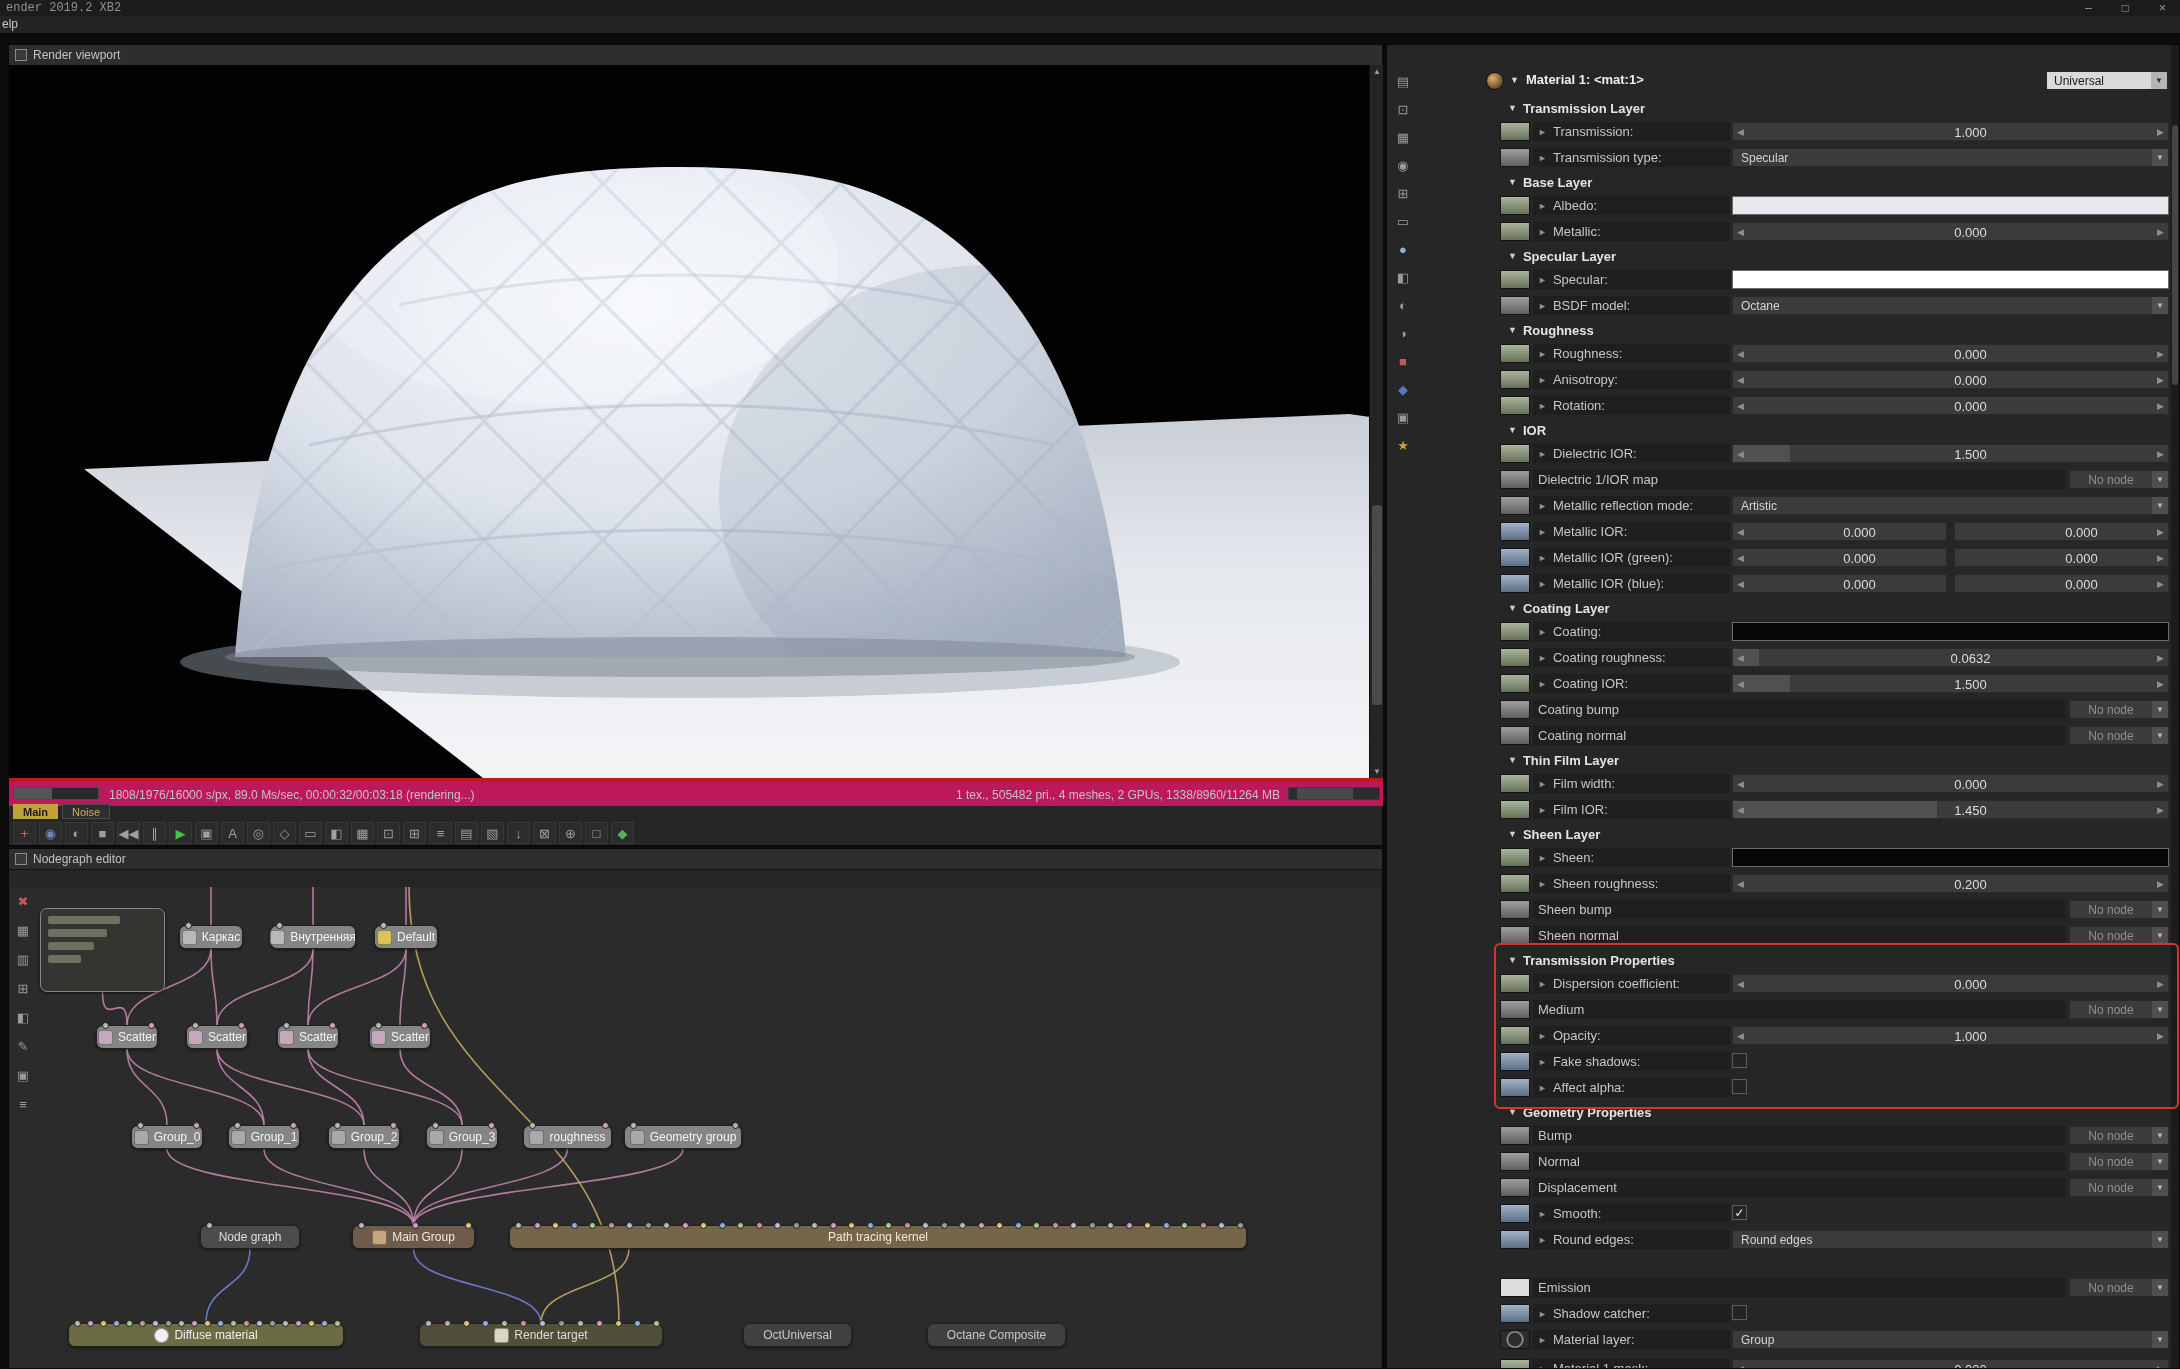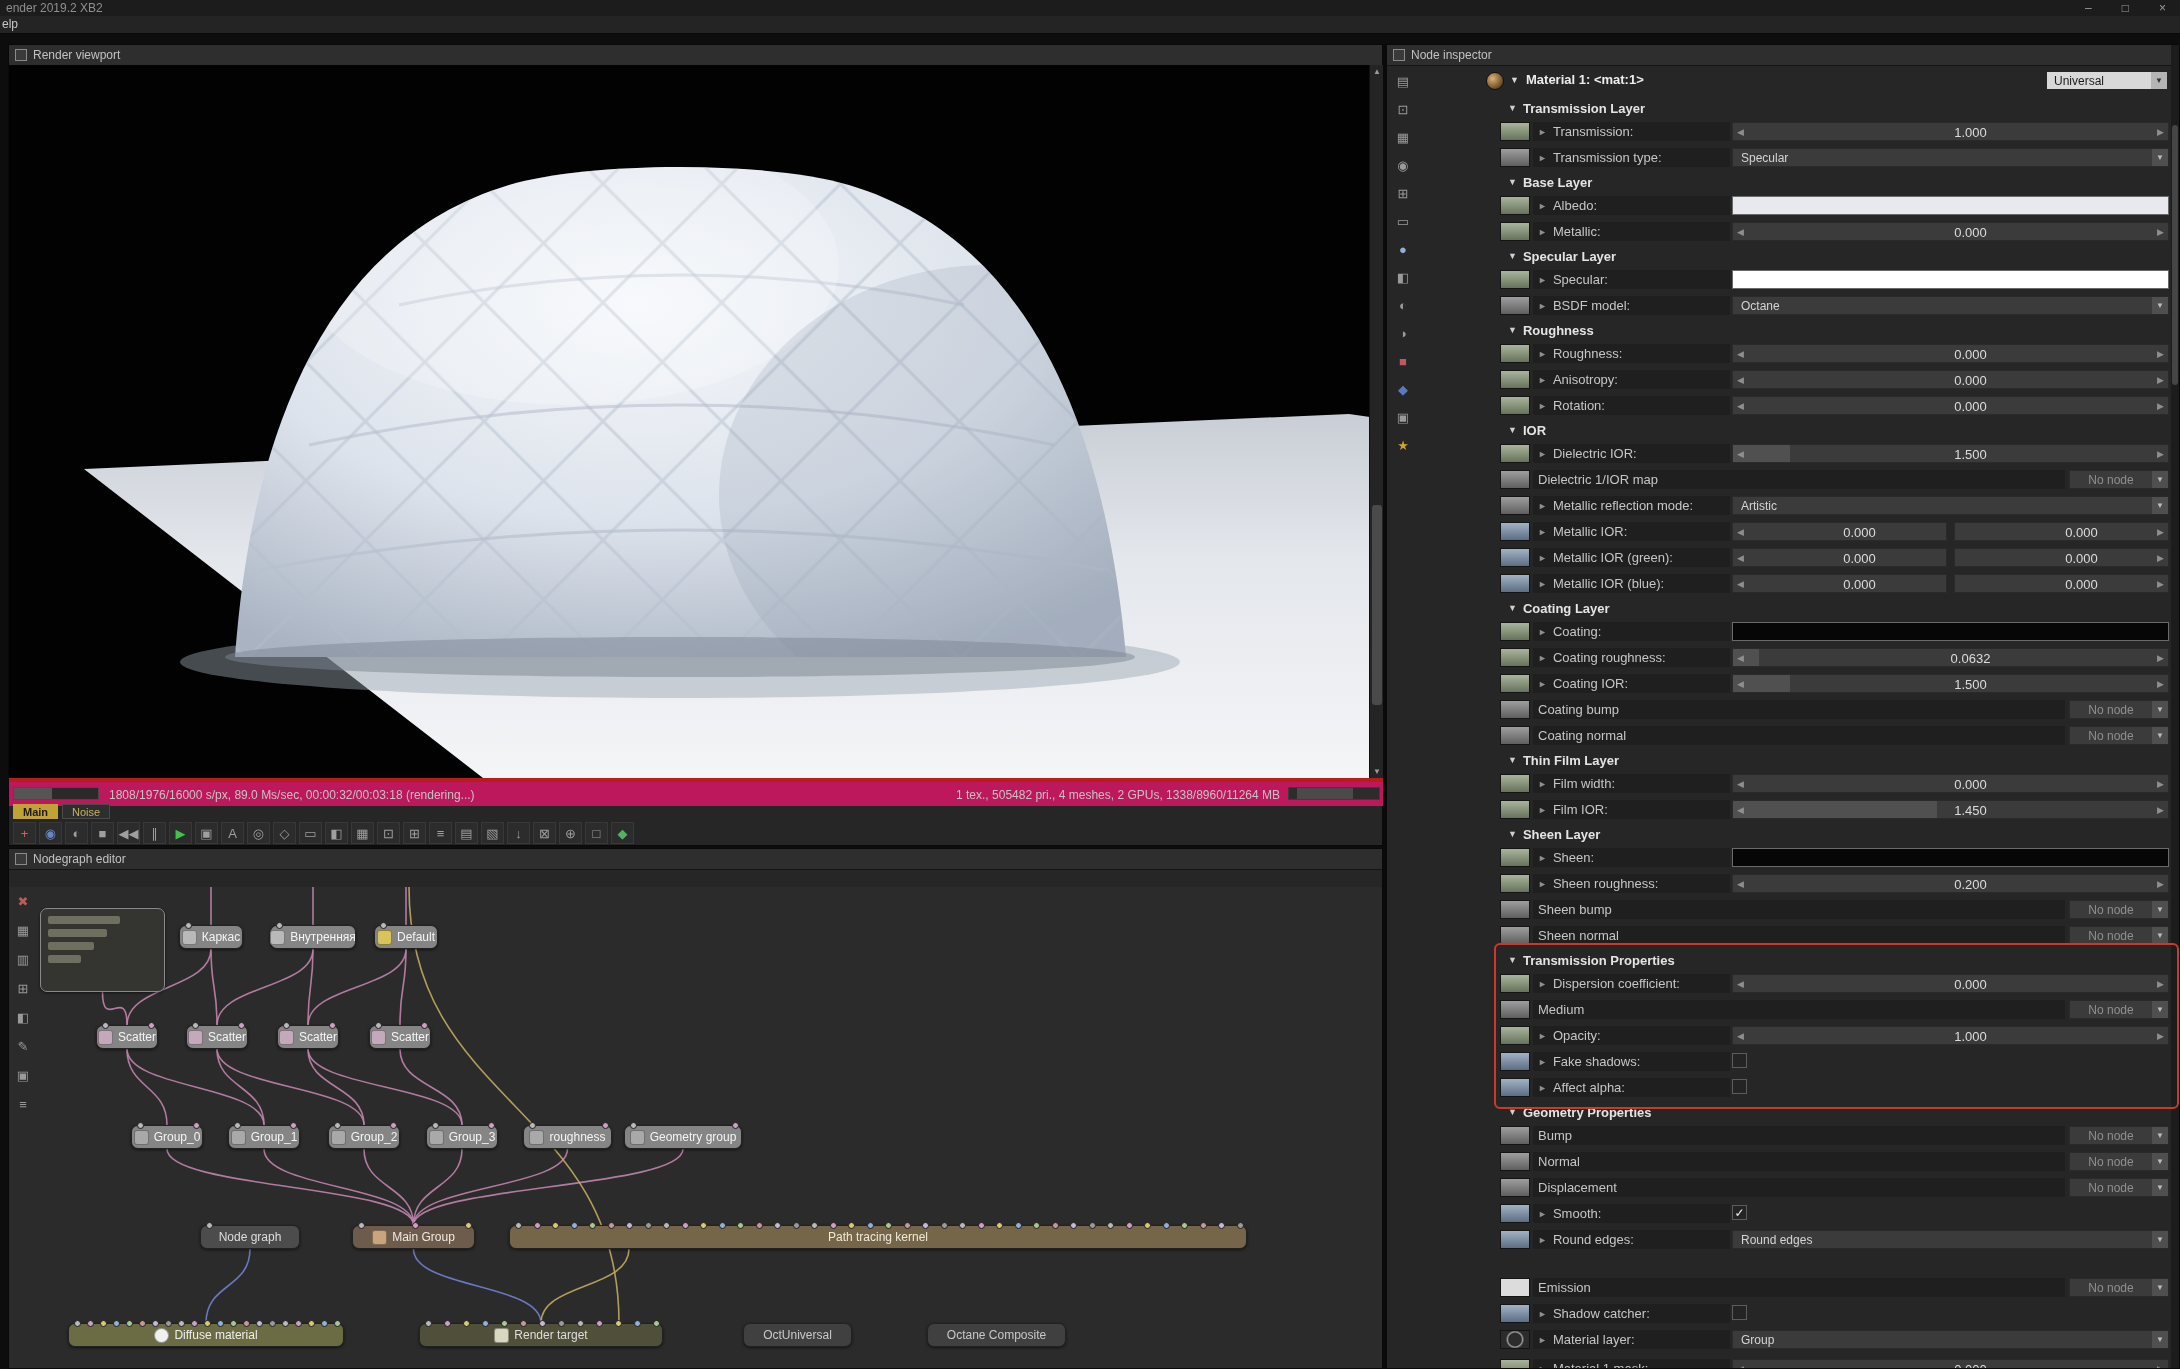--- a/index.html
+++ b/index.html
@@ -1,20 +1,20 @@
 <!DOCTYPE html>
 <html><head>
 <meta charset="utf-8">
 <style>
   html,body{margin:0;padding:0;background:#0d0d0d;}
   body{width:2180px;height:1369px;position:relative;overflow:hidden;
        font-family:"Liberation Sans",sans-serif;color:#c8c8c8;-webkit-font-smoothing:antialiased;}
   
   .titlebar{position:absolute;left:0;top:0;width:2180px;height:16px;background:#1c1c1c;}
-  .title-text{position:absolute;left:6px;top:1px;font-size:12px;color:#8f8f8f;}
+  .title-text{position:absolute;left:6px;top:1px;font-size:12px;color:#8f8f8f;font-family:Liberation Mono, monospace;}
   .win-controls{position:absolute;right:14px;top:0;height:16px;display:flex;gap:30px;align-items:center;color:#9c9c9c;font-size:12px;}
   .menubar{position:absolute;left:0;top:16px;width:2180px;height:17px;background:#242424;border-bottom:1px solid #0a0a0a;}
   .menu-item{position:absolute;left:2px;top:1px;font-size:12px;color:#c8c8c8;}
   
   .panel{position:absolute;background:#262626;border:1px solid #090909;box-sizing:border-box;}
   .phead{height:20px;background:#2e2e2e;border-bottom:1px solid #151515;display:flex;align-items:center;gap:6px;padding-left:6px;font-size:12px;color:#c2c2c2;}
   .picon{width:10px;height:10px;border:1px solid #8a8a8a;background:#3a3a3a;display:inline-block;}
   
   .rv{left:8px;top:44px;width:1375px;height:802px;}
   .rv-content{position:absolute;left:0;top:20px;width:1375px;height:713px;background:#000;overflow:hidden;}
@@ -424,24 +424,20 @@
       <span class="s-icon">◧</span>
       <span class="s-icon">✎</span>
       <span class="s-icon">▣</span>
       <span class="s-icon">≡</span>
     </div>
 </div>
 
 <div class="splitter"></div>
 
 <div class="panel insp">
-  <div class="phead">
-    <span class="picon"></span>
-    <span>Node inspector</span>
-  </div>
   <div class="insp-strip" id="insp-strip">
       <span class="s-icon">▤</span>
       <span class="s-icon">⊡</span>
       <span class="s-icon">▦</span>
       <span class="s-icon">◉</span>
       <span class="s-icon">⊞</span>
       <span class="s-icon">▭</span>
       <span class="s-icon" style="color: rgb(143, 176, 216);">●</span>
       <span class="s-icon">◧</span>
       <span class="s-icon">◐</span>

